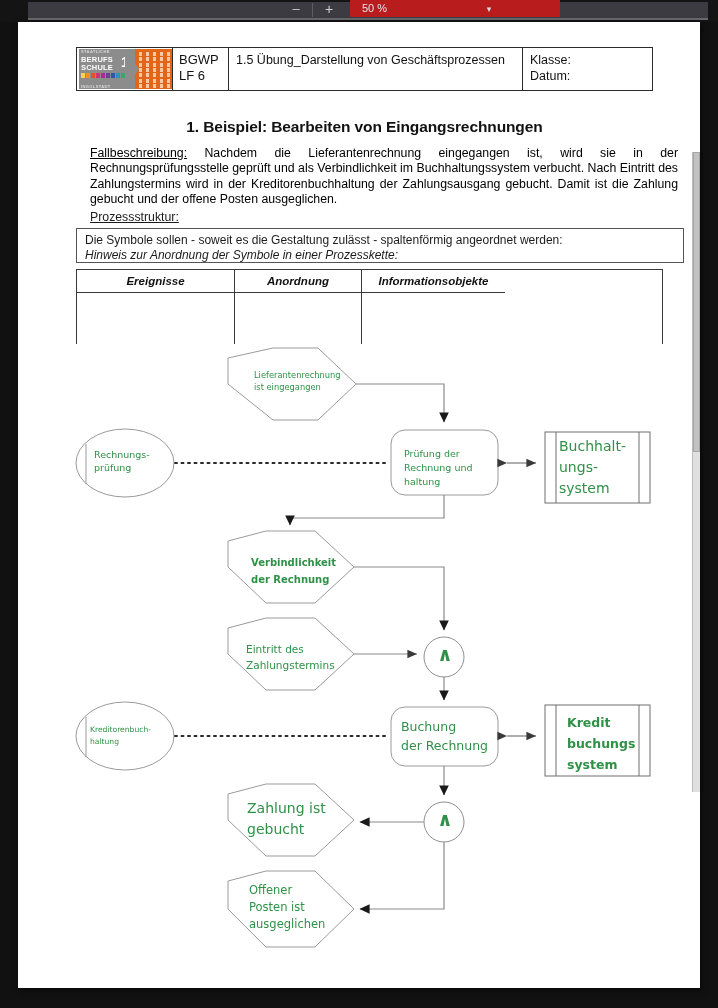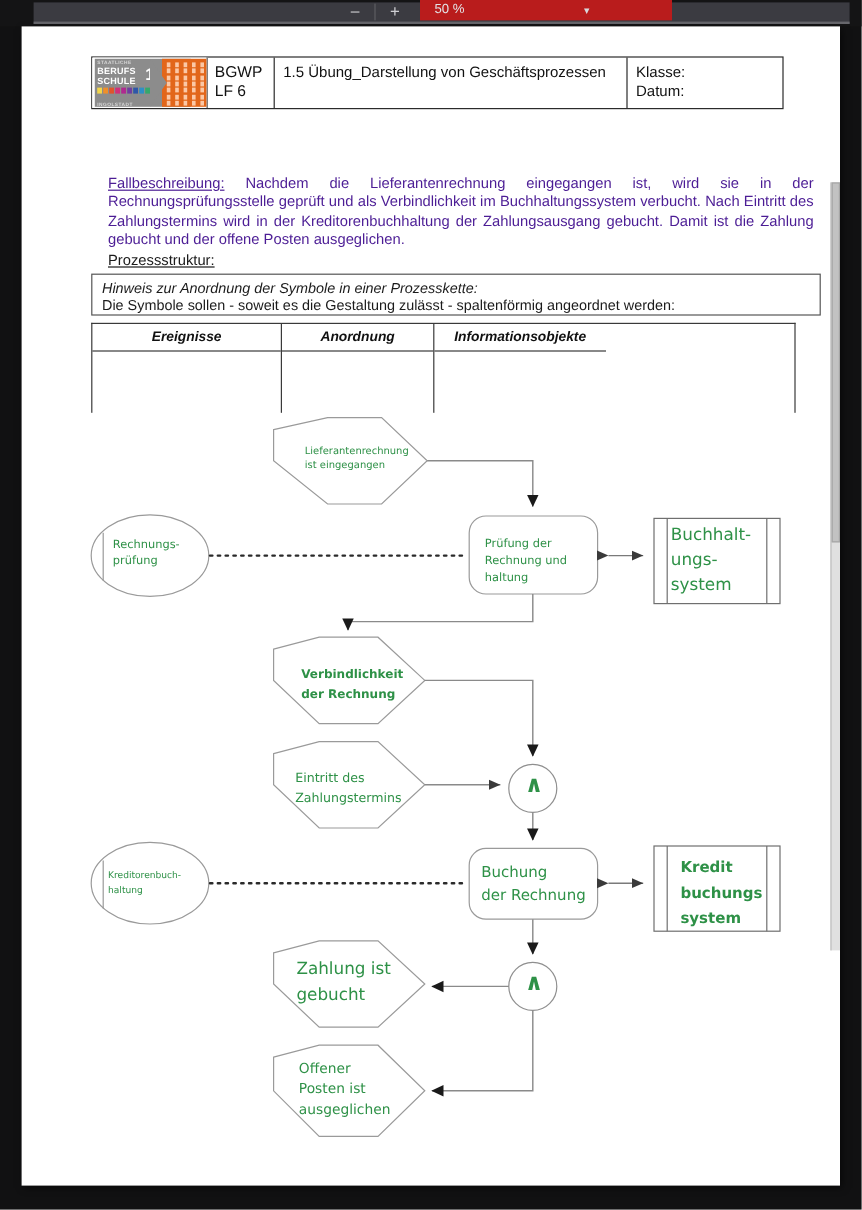--- a/index.html
+++ b/index.html
@@ -44,21 +44,21 @@
   .logo-word{position:absolute;left:4px;top:8px;font-size:7.5px;font-weight:bold;color:#ffffff;line-height:8px;letter-spacing:.2px;}
   .logo-one{position:absolute;left:44px;top:7px;font-size:14px;font-weight:bold;color:#ffffff;line-height:14px;}
   .logo-swatches{position:absolute;left:4px;top:25px;display:flex;gap:1px;}
   .logo-swatches i{display:block;width:4px;height:5px;}
   .logo-bldg{position:absolute;left:58px;top:1px;width:38px;height:40px;background:#e2661a;overflow:hidden;}
   .logo-bldg .win{position:absolute;width:3px;height:4px;background:#ffd9bf;opacity:.85;}
   .logo-wedge{position:absolute;left:48px;top:1px;width:0;height:0;border-top:20px solid transparent;border-bottom:20px solid transparent;border-left:14px solid #8c8c8c;}
 
   
   #doc-title{position:absolute;left:58px;top:96px;width:577px;text-align:center;font-size:15.5px;font-weight:bold;color:#111;letter-spacing:-.1px;}
-  #case-block{position:absolute;left:72px;top:124px;width:588px;font-size:12.3px;line-height:15.3px;color:#4c1d95;text-align:justify;}
+  #case-block{position:absolute;left:72px;top:124px;width:588px;font-size:12.3px;line-height:15.3px;color:#000000;text-align:justify;}
   #case-label{text-decoration:underline;}
   #struct-label{position:absolute;left:72px;top:188px;font-size:12.3px;color:#1b1b1b;text-decoration:underline;}
 
   
   #hint-box{position:absolute;left:58px;top:206px;width:608px;height:35px;border:1px solid #555;box-sizing:border-box;padding:4px 8px;}
   #hint-line1{font-size:12px;font-style:italic;color:#1b1b1b;line-height:14px;}
   #hint-line2{font-size:12px;color:#1b1b1b;line-height:15px;}
 
   
   #col-table{position:absolute;left:58px;top:247px;width:587px;height:75px;box-sizing:border-box;border:1px solid #3a3a3a;border-bottom:none;display:flex;}
@@ -166,30 +166,31 @@
     </div>
 
     <div class="hdr-cell" id="hdr-title">1.5 Übung_Darstellung von Geschäftsprozessen</div>
 
     <div class="hdr-cell" id="hdr-meta">
       <div>Klasse:</div>
       <div>Datum:</div>
     </div>
   </div>
 
+  <div id="doc-title">1. Beispiel: Bearbeiten von Eingangsrechnungen</div>
 
   <div id="case-block">
     <span id="case-label">Fallbeschreibung:</span><span> Nachdem die Lieferantenrechnung eingegangen ist, wird sie in der Rechnungsprüfungsstelle geprüft und als Verbindlichkeit im Buchhaltungssystem verbucht. Nach Eintritt des Zahlungstermins wird in der Kreditorenbuchhaltung der Zahlungsausgang gebucht. Damit ist die Zahlung gebucht und der offene Posten ausgeglichen.</span>
   </div>
 
   <div id="struct-label">Prozessstruktur:</div>
 
   <div id="hint-box">
+    <div id="hint-line2">Die Symbole sollen - soweit es die Gestaltung zulässt - spaltenförmig angeordnet werden:</div>
     <div id="hint-line1">Hinweis zur Anordnung der Symbole in einer Prozesskette:</div>
-    <div id="hint-line2">Die Symbole sollen - soweit es die Gestaltung zulässt - spaltenförmig angeordnet werden:</div>
   </div>
 
   <div id="col-table">
     <div class="col-cell" id="c2">
       <div class="col-head">Ereignisse</div>
     </div>
     <div class="col-cell" id="c3">
       <div class="col-head">Anordnung</div>
     </div>
     <div class="col-cell" id="c4">

